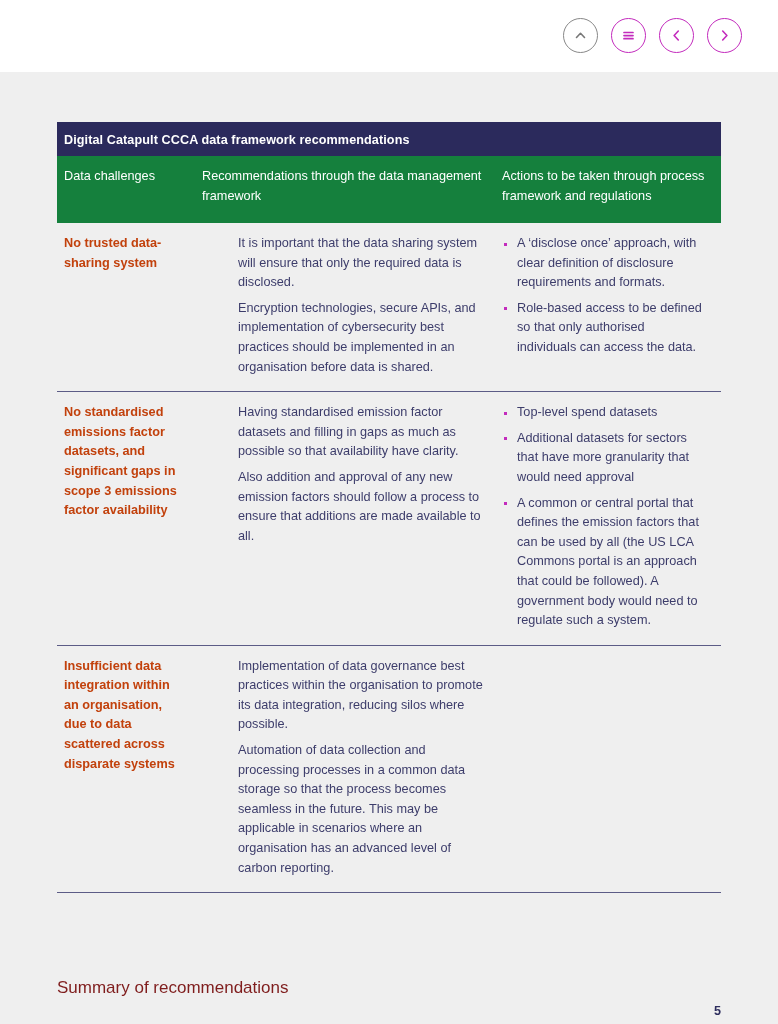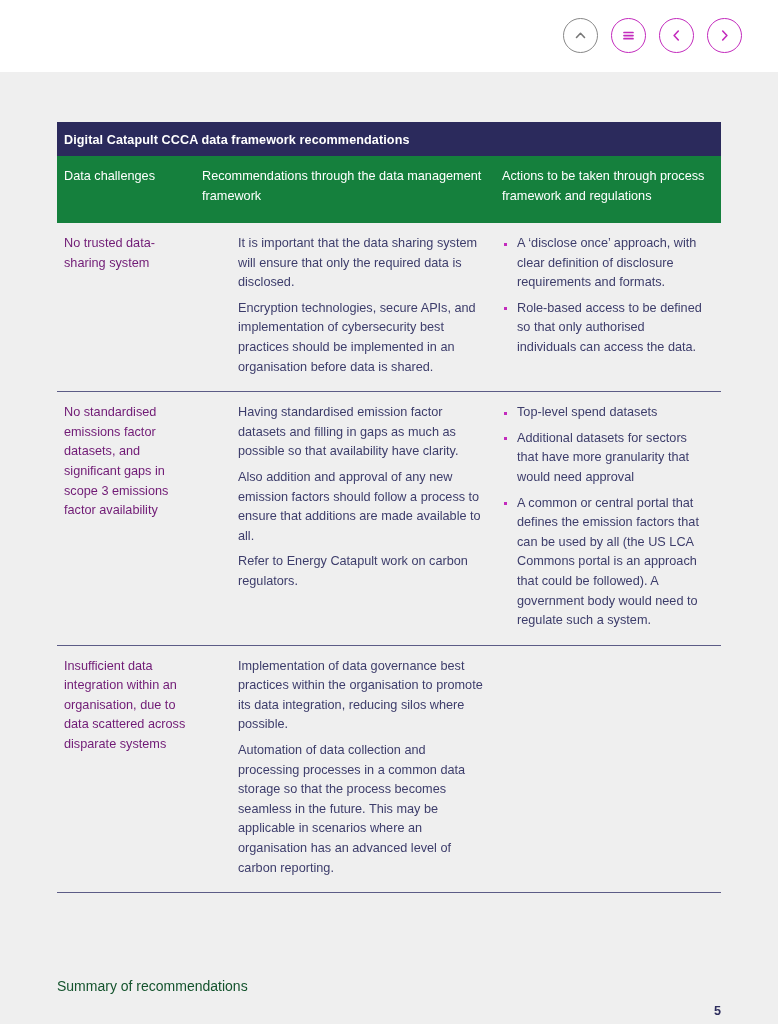--- a/index.html
+++ b/index.html
@@ -93,22 +93,22 @@
   }
   .row:first-of-type { border-top: none; }
 
   .cell {
     font-size: 12.7px;
     line-height: 19.6px;
     color: #3d3d6b;
     padding-right: 16px;
   }
   .cell.c1 {
-    color: #701a75;
-    font-weight: normal;
+    color: #c2410c;
+    font-weight: bold;
   }
   .cell p { margin-bottom: 6px; margin-left: 36px; }
   .cell p:last-child { margin-bottom: 0; }
 
   ul.bullets { list-style: none; }
   ul.bullets li {
     position: relative;
     padding-left: 15px;
     margin-bottom: 6px;
   }
@@ -127,22 +127,22 @@
   .footer {
     position: absolute;
     left: 57px;
     top: 906px;
     width: 664px;
     display: flex;
     align-items: flex-start;
     justify-content: space-between;
   }
   .footer-label {
-    font-size: 14px;
-    color: #14532d;
+    font-size: 17px;
+    color: #7f1d1d;
   }
   .footer-pageno {
     position: absolute;
     right: 0;
     top: 26px;
     font-size: 12.6px;
     font-weight: bold;
     color: #2e2e5e;
   }
 </style>
@@ -213,21 +213,20 @@
           <li>Role-based access to be defined so that only authorised individuals can access the data.</li>
         </ul>
       </div>
     </div>
 
     <div class="row">
       <div class="cell c1">No standardised emissions factor datasets, and significant gaps in scope 3 emissions factor availability</div>
       <div class="cell c2">
         <p>Having standardised emission factor datasets and filling in gaps as much as possible so that availability have clarity.</p>
         <p>Also addition and approval of any new emission factors should follow a process to ensure that additions are made available to all.</p>
-        <p>Refer to Energy Catapult work on carbon regulators.</p>
       </div>
       <div class="cell c3">
         <ul class="bullets">
           <li>Top-level spend datasets</li>
           <li>Additional datasets for sectors that have more granularity that would need approval</li>
           <li>A common or central portal that defines the emission factors that can be used by all (the US LCA Commons portal is an approach that could be followed). A government body would need to regulate such a system.</li>
         </ul>
       </div>
     </div>
 

